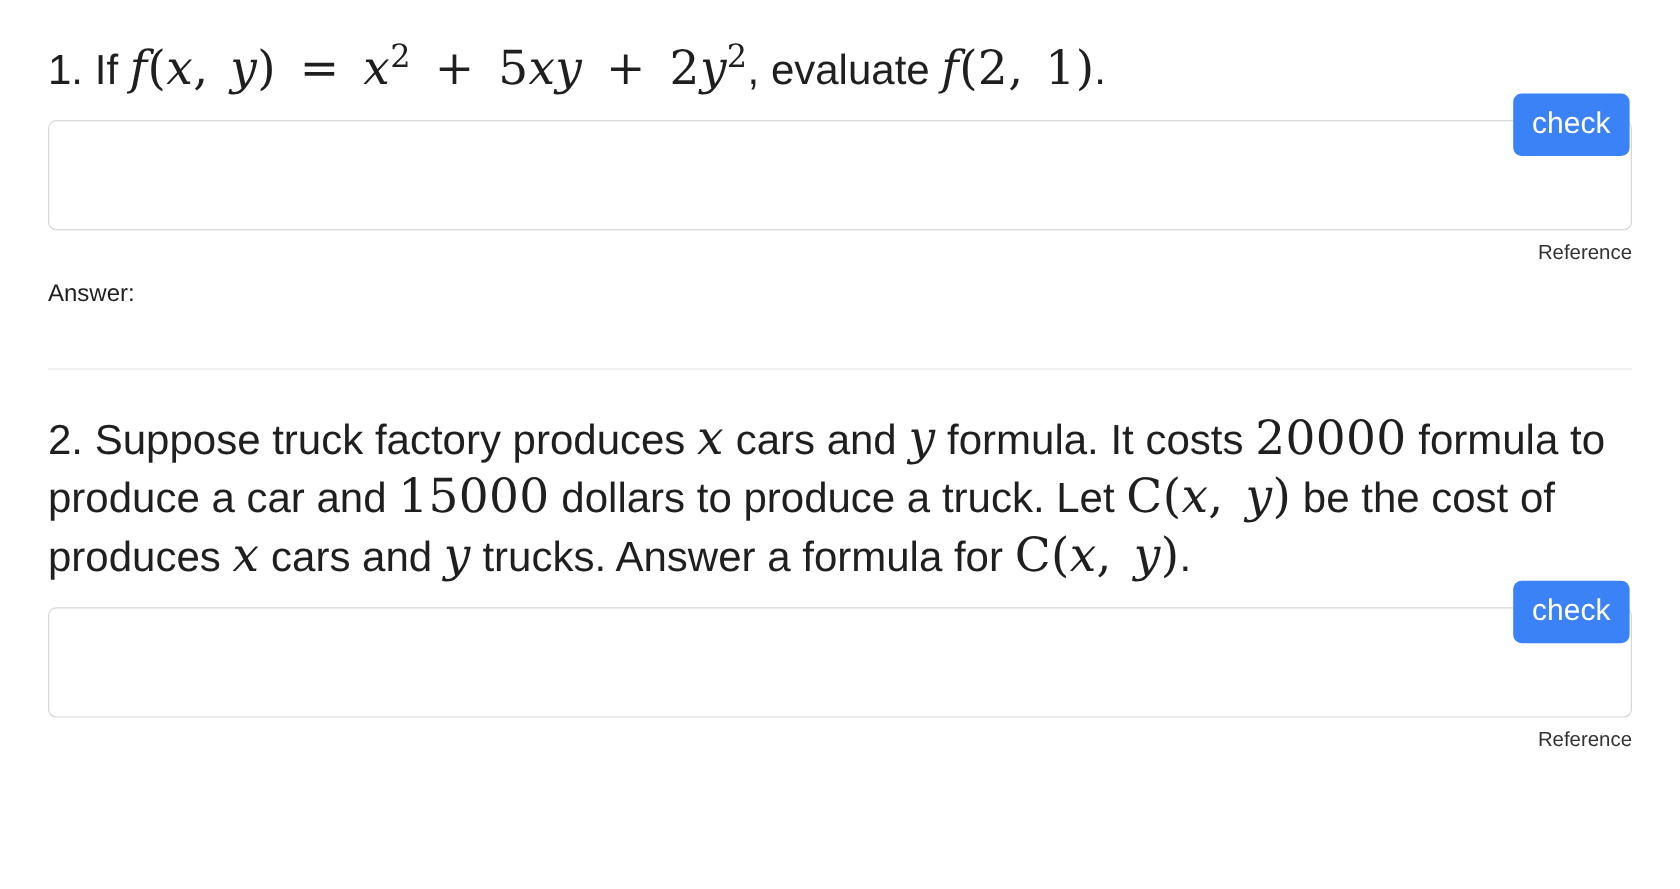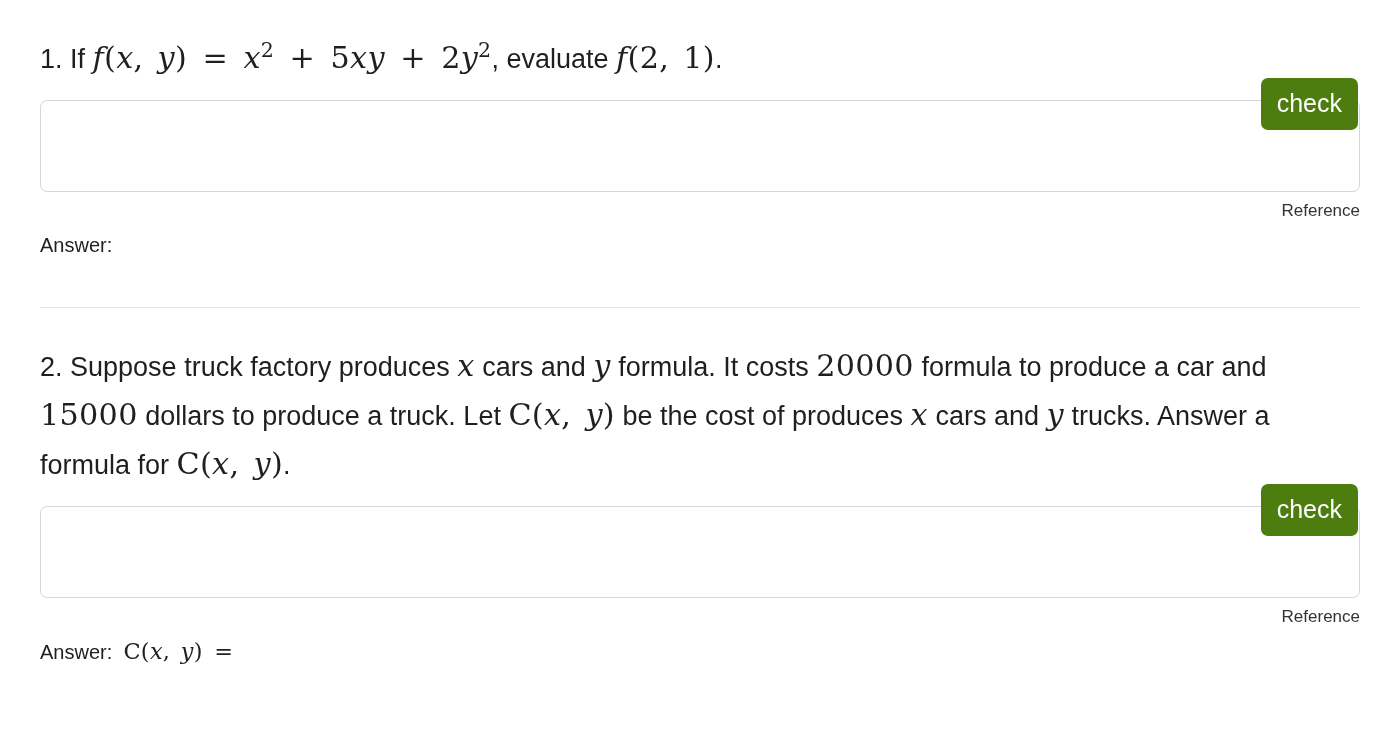--- a/index.html
+++ b/index.html
@@ -50,21 +50,21 @@
   .mathtext .comma {
     font-style: normal;
     padding-right: .14em;
   }
 
   
   .question-block {
     padding-top: 34px;
   }
   .question-text {
-    font-size: 27px;
+    font-size: 35px;
     line-height: 48px;
     color: #1f1f1f;
     max-width: 1320px;
     margin: 0;
     font-weight: 400;
   }
 
   
   .input-row {
     position: relative;
@@ -86,21 +86,21 @@
     padding: 10px 120px 10px 14px;
     resize: none;
   }
   .answer-input::placeholder {
     color: #b5b5b5;
   }
   .check-button {
     position: absolute;
     top: -22px;
     right: 2px;
-    background: #4d7c0f;
+    background: #3b82f6;
     color: #ffffff;
     border: none;
     border-radius: 7px;
     font-family: "Liberation Sans", sans-serif;
     font-size: 25px;
     line-height: 1;
     padding: 13px 16px 14px 16px;
     cursor: pointer;
   }
 
@@ -189,20 +189,16 @@
 
     <div class="input-row">
       <textarea class="answer-input" placeholder="" style=""></textarea>
       <button class="check-button">check</button>
     </div>
 
     <div class="reference-row">
       <a class="reference-link">Reference</a>
     </div>
 
-    <div class="answer-line">
-      <span>Answer:</span>
-      <span class="mathtext"><span class="up">C</span><span class="paren">(</span>x<span class="comma">,</span> y<span class="paren">)</span> <span class="op">=</span></span>
-    </div>
 
   </section>
 
 </div>
 
 </body></html>

